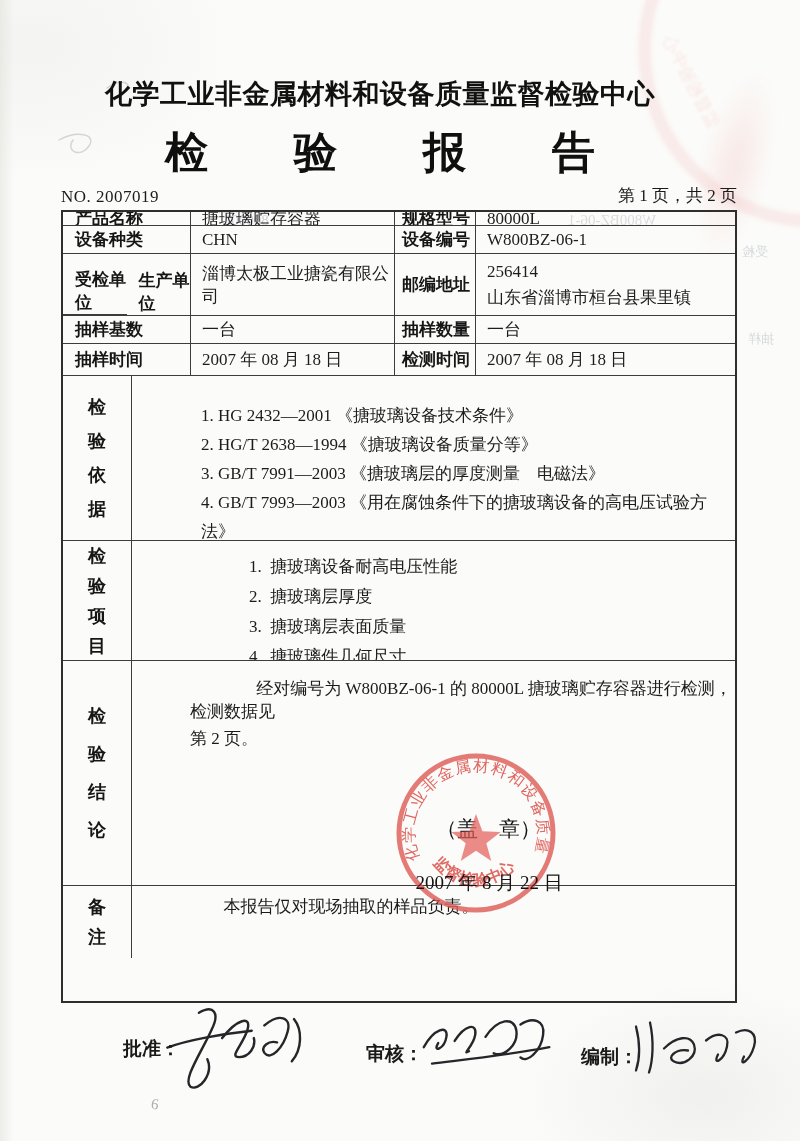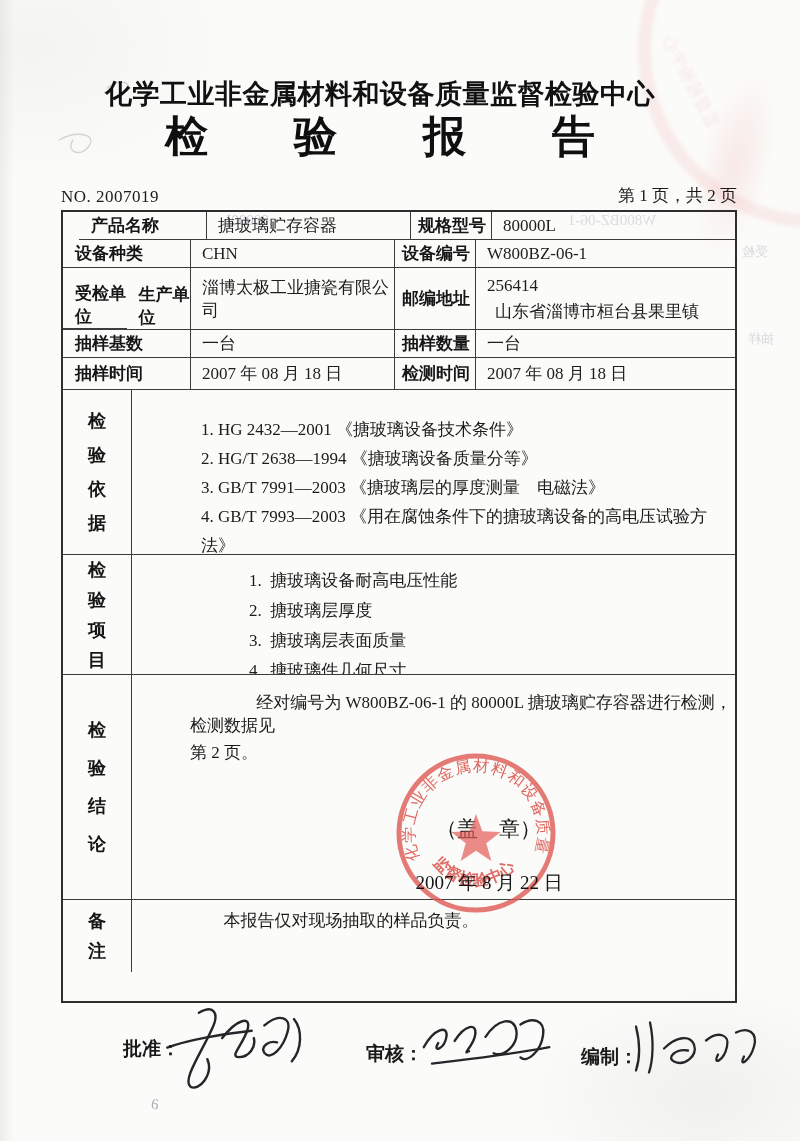--- a/index.html
+++ b/index.html
@@ -14,21 +14,21 @@
     font-family:"Liberation Serif", serif;
     color:#1b1b1b;
   }
   
   .org-title{
     position:absolute;top:76px;left:0;width:760px;text-align:center;
     font-family:"Liberation Sans", sans-serif;font-weight:700;font-size:27px;
     letter-spacing:.5px;color:#111;
   }
   .report-title{
-    position:absolute;top:108px;left:0;width:760px;text-align:center;
+    position:absolute;top:124px;left:0;width:760px;text-align:center;
     font-family:"Liberation Sans", sans-serif;font-weight:700;font-size:43px;color:#0f0f0f;
   }
   .meta-row{
     position:absolute;top:184px;left:61px;width:676px;
     display:flex;justify-content:space-between;align-items:flex-end;
     font-size:17px;
   }
   .meta-row .no{letter-spacing:.5px;}
   
   .report-table{
@@ -136,21 +136,21 @@
   <div class="org-title">化学工业非金属材料和设备质量监督检验中心</div>
   <div class="report-title">检　　验　　报　　告</div>
 
   <div class="meta-row">
     <span class="no">NO. 2007019</span>
     <span>第 1 页，共 2 页</span>
   </div>
 
   <div class="report-table">
 
-    <div class="trow" style="height:28px;margin-left:16px;">
+    <div class="trow" style="height:14px;">
       <div class="cell c1 lbl">产品名称</div>
       <div class="cell c2 val">搪玻璃贮存容器</div>
       <div class="cell c3 lbl">规格型号</div>
       <div class="cell c4 val end">80000L</div>
     </div>
 
     <div class="trow" style="height:28px;">
       <div class="cell c1 lbl">设备种类</div>
       <div class="cell c2 val">CHN</div>
       <div class="cell c3 lbl">设备编号</div>
@@ -159,21 +159,21 @@
 
     <div class="trow" style="height:62px;">
       <div class="cell c1 splitcell">
         <div class="half top lbl">受检单位</div>
         <div class="half lbl">生产单位</div>
       </div>
       <div class="cell c2 val">淄博太极工业搪瓷有限公司</div>
       <div class="cell c3 lbl">邮编地址</div>
       <div class="cell c4 end twolines" style="padding-left:11px;">
         <div class="ln val" style="padding-left:0;">256414</div>
-        <div class="ln val" style="padding-left:0;margin-left:8px;">山东省淄博市桓台县果里镇</div>
+        <div class="ln val" style="padding-left:0;">山东省淄博市桓台县果里镇</div>
       </div>
     </div>
 
 
     <div class="trow" style="height:28px;">
       <div class="cell c1 lbl">抽样基数</div>
       <div class="cell c2 val">一台</div>
       <div class="cell c3 lbl">抽样数量</div>
       <div class="cell c4 val end">一台</div>
     </div>

